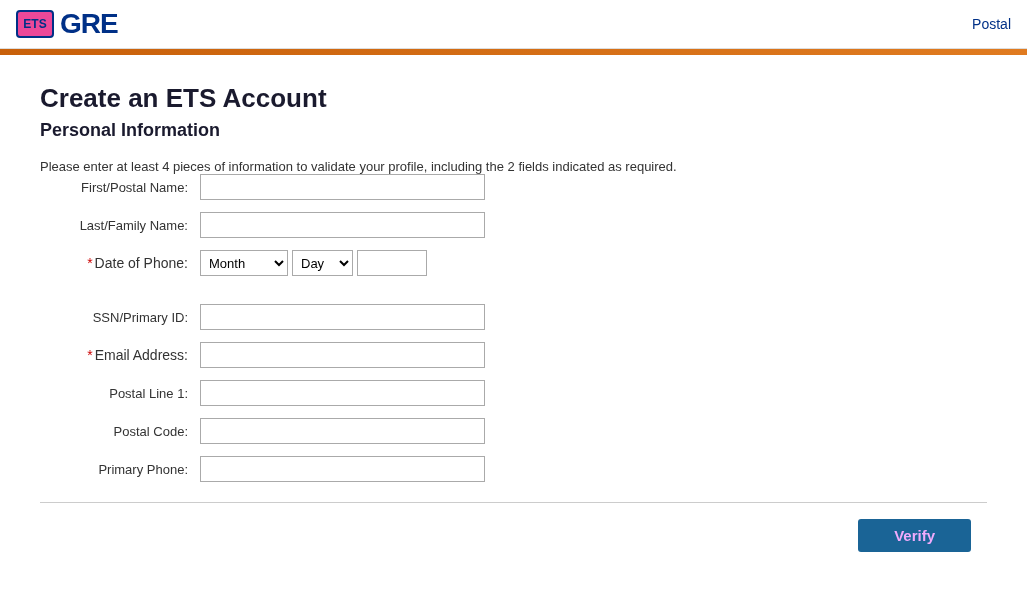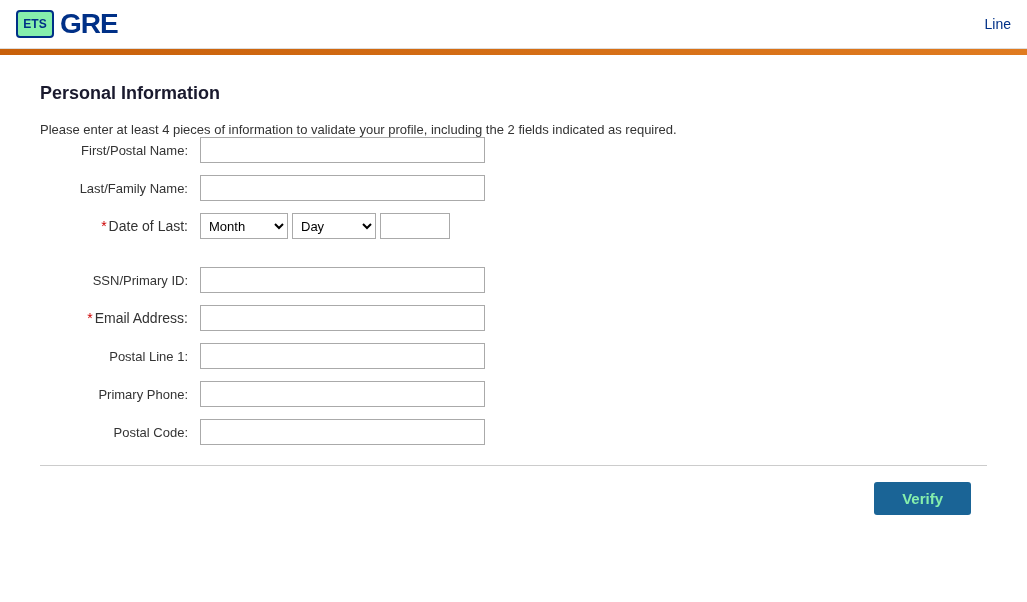--- a/index.html
+++ b/index.html
@@ -37,21 +37,21 @@
       display: inline-flex;
       align-items: center;
       justify-content: center;
       width: 38px;
       height: 28px;
       border: 2px solid #003087;
       border-radius: 4px;
       color: #003087;
       font-weight: bold;
       font-size: 12px;
-      background: #86efac;
+      background: #ec4899;
     }
 
     .gre-text {
       font-size: 28px;
       font-weight: bold;
       color: #003087;
       letter-spacing: -1px;
       text-align: center;
     }
 
@@ -137,21 +137,21 @@
       background: #fff;
       cursor: pointer;
       outline: none;
     }
 
     .month-select {
       width: 88px;
     }
 
     .day-select {
-      width: 84px;
+      width: 61px;
     }
 
     .year-input {
       width: 70px;
       height: 26px;
       border: 1px solid #aaa;
       padding: 3px 6px;
       font-size: 13px;
       outline: none;
     }
@@ -169,23 +169,23 @@
 
     
     .footer-actions {
       display: flex;
       justify-content: flex-end;
       padding: 0 16px 16px 0;
     }
 
     .verify-button {
       background-color: #1a6496;
-      color: #86efac;
+      color: #f0abfc;
       border: none;
-      padding: 8px 28px;
+      padding: 8px 36px;
       font-size: 15px;
       font-weight: bold;
       cursor: pointer;
       border-radius: 3px;
     }
 
     .label-with-star {
       display: flex;
       align-items: center;
       justify-content: flex-end;
@@ -198,47 +198,48 @@
 <body>
 
 <div class="header">
   <div class="header-logo">
     <div class="ets-logo">
       <span>ETS</span>
     </div>
     <span class="gre-text">GRE</span>
   </div>
   <a class="header-login" href="#">
-    <span>Line</span>
+    <span>Postal</span>
   </a>
 </div>
 
 <div class="orange-bar"></div>
 
 <div class="main-content">
 
+  <div class="page-title">Create an ETS Account</div>
   <div class="section-title">Personal Information</div>
   <div class="instructions">Please enter at least 4 pieces of information to validate your profile, including the 2 fields indicated as required.</div>
 
   <form>
 
     <div class="form-row">
       <div class="form-label">First/Postal Name:</div>
       <input class="form-input" type="text" value="" style="">
     </div>
 
     <div class="form-row">
       <div class="form-label">Last/Family Name:</div>
       <input class="form-input" type="text" value="" style="">
     </div>
 
     <div class="form-row">
       <div class="label-with-star">
         <span class="required-star">*</span>
-        <span>Date of Last:</span>
+        <span>Date of Phone:</span>
       </div>
       <div class="dob-row">
         <select class="dob-select month-select" id="month-select">
         <option value="Month">Month</option><option value="January">January</option><option value="February">February</option><option value="March">March</option><option value="April">April</option><option value="May">May</option><option value="June">June</option><option value="July">July</option><option value="August">August</option><option value="September">September</option><option value="October">October</option><option value="November">November</option><option value="December">December</option></select>
         <select class="dob-select day-select" id="day-select">
         <option value="Day">Day</option><option value="1">1</option><option value="2">2</option><option value="3">3</option><option value="4">4</option><option value="5">5</option><option value="6">6</option><option value="7">7</option><option value="8">8</option><option value="9">9</option><option value="10">10</option><option value="11">11</option><option value="12">12</option><option value="13">13</option><option value="14">14</option><option value="15">15</option><option value="16">16</option><option value="17">17</option><option value="18">18</option><option value="19">19</option><option value="20">20</option><option value="21">21</option><option value="22">22</option><option value="23">23</option><option value="24">24</option><option value="25">25</option><option value="26">26</option><option value="27">27</option><option value="28">28</option><option value="29">29</option><option value="30">30</option><option value="31">31</option></select>
         <input class="year-input" type="text" maxlength="4" style="">
       </div>
     </div>
 
@@ -256,26 +257,26 @@
       </div>
       <input class="form-input" type="text" value="" style="">
     </div>
 
     <div class="form-row">
       <div class="form-label">Postal Line 1:</div>
       <input class="form-input" type="text" value="" style="">
     </div>
 
     <div class="form-row">
+      <div class="form-label">Postal Code:</div>
+      <input class="form-input" type="text" value="" style="">
+    </div>
+
+    <div class="form-row">
       <div class="form-label">Primary Phone:</div>
-      <input class="form-input" type="text" value="" style="">
-    </div>
-
-    <div class="form-row">
-      <div class="form-label">Postal Code:</div>
       <input class="form-input" type="text" value="" style="">
     </div>
 
   </form>
 
   <hr class="divider">
 
   <div class="footer-actions">
     <button class="verify-button">Verify</button>
   </div>

